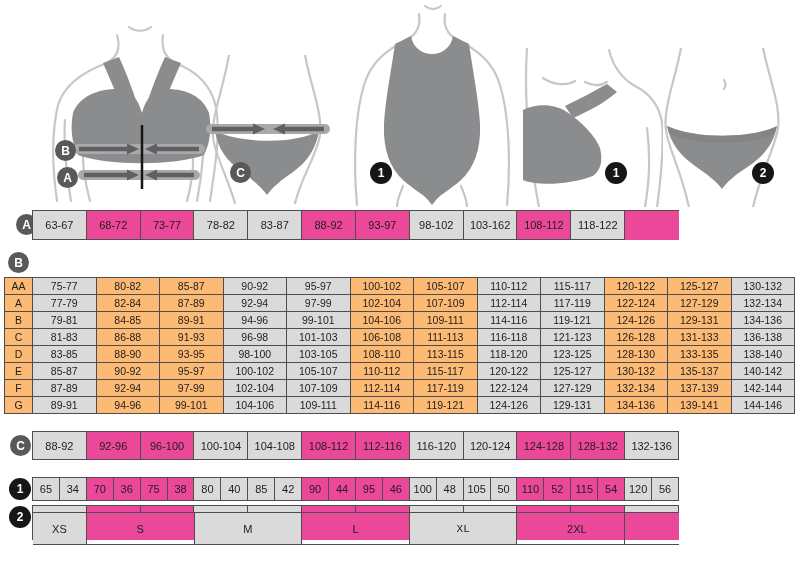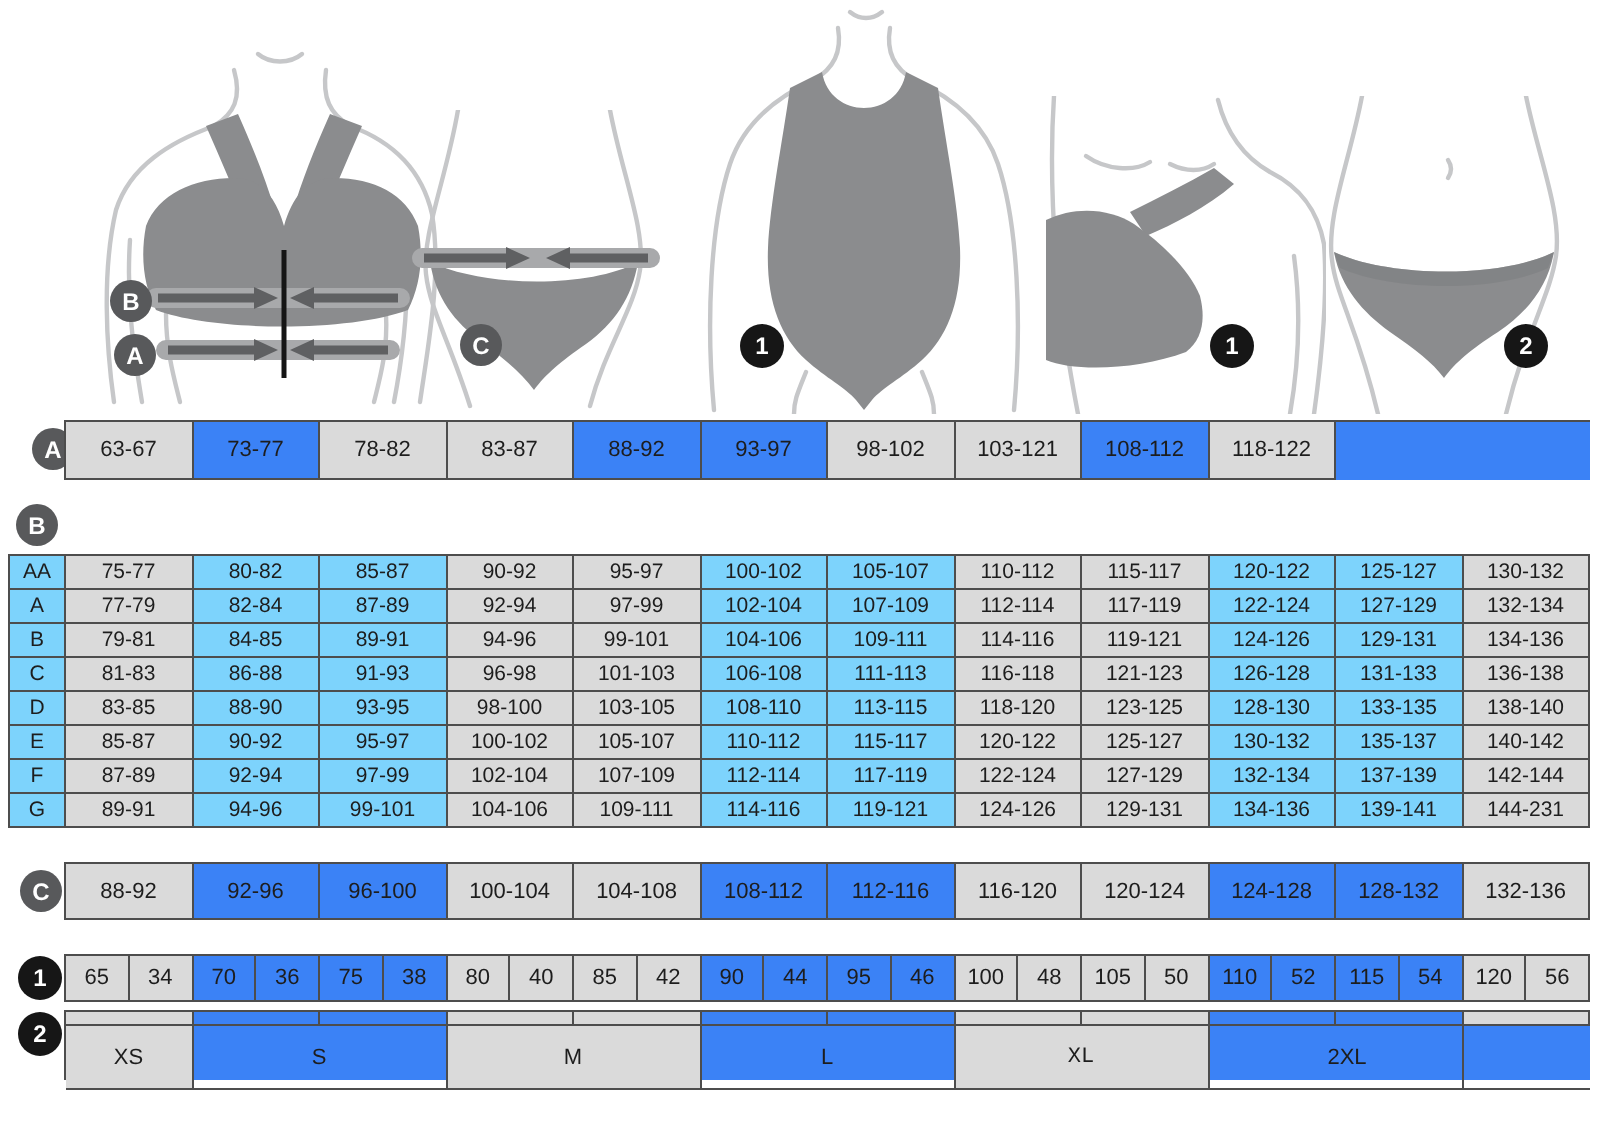--- a/index.html
+++ b/index.html
@@ -5,27 +5,27 @@
   html,body{margin:0;padding:0;background:#fff;}
   .page{position:relative;width:800px;height:570px;background:#fff;overflow:hidden;
         font-family:"Liberation Sans",sans-serif;color:#1d1d1d;}
   .figures{position:absolute;left:0;top:0;width:800px;height:207px;}
   .figures svg{position:absolute;}
   .badge{position:absolute;width:21px;height:21px;border-radius:50%;display:flex;
          align-items:center;justify-content:center;color:#fff;font-weight:bold;
          font-size:12px;line-height:1;}
   .badge-gray{background:#58595b;}
   .badge-black{background:#161616;width:22px;height:22px;}
-  .strip{position:absolute;left:32px;width:763px;display:grid;box-sizing:border-box;
-         border-top:1px solid #4d4d4d;border-left:1px solid #4d4d4d;background:#3b82f6;text-align:center;}
+  .strip{position:absolute;left:32px;width:647px;display:grid;box-sizing:border-box;
+         border-top:1px solid #4d4d4d;border-left:1px solid #4d4d4d;background:#ec4899;text-align:center;}
   .cols12{grid-template-columns:repeat(12,1fr);}
   .cols24{grid-template-columns:repeat(24,1fr);}
   .btable{position:absolute;left:4px;top:277px;width:791px;display:grid;box-sizing:border-box;
           grid-template-columns:28px repeat(12,1fr);grid-auto-rows:17px;
-          border-top:1px solid #4d4d4d;border-left:1px solid #4d4d4d;background:#7dd3fc;}
+          border-top:1px solid #4d4d4d;border-left:1px solid #4d4d4d;background:#fdba74;}
   .cell{display:flex;align-items:center;justify-content:center;box-sizing:border-box;
         border-right:1px solid #4d4d4d;border-bottom:1px solid #4d4d4d;
         font-size:11px;white-space:nowrap;overflow:hidden;}
   .btable .cell{font-size:10.5px;}
   .shaded{background:#dadada;}
   .outline{fill:none;stroke:#c6c7c9;stroke-width:2.2;stroke-linecap:round;}
   .garment{fill:#8b8c8e;}
   .band{fill:#a8a9ab;}
   .arrow-shaft{stroke:#5f6062;stroke-width:4.5;}
   .arrow-head{fill:#5f6062;}
@@ -121,27 +121,28 @@
     <div class="badge badge-black" style="left:752px;top:162px">
         <span>2</span>
       </div>
   </div>
 
   <div class="badge badge-gray" style="left:16px;top:214px">
       <span>A</span>
     </div>
   <div class="strip cols12" id="rowA-strip" style="top:210px;height:30px">
       <div class="cell shaded">63-67</div>
+      <div class="cell">68-72</div>
       <div class="cell">73-77</div>
       <div class="cell shaded">78-82</div>
       <div class="cell shaded">83-87</div>
       <div class="cell">88-92</div>
       <div class="cell">93-97</div>
       <div class="cell shaded">98-102</div>
-      <div class="cell shaded">103-121</div>
+      <div class="cell shaded">103-162</div>
       <div class="cell">108-112</div>
       <div class="cell shaded">118-122</div>
     </div>
 
   <div class="badge badge-gray" style="left:8px;top:252px">
       <span>B</span>
     </div>
   <div class="btable" id="sectionB-table">
       <div class="cell">AA</div>
       <div class="cell shaded">75-77</div>
@@ -239,21 +240,21 @@
       <div class="cell">94-96</div>
       <div class="cell">99-101</div>
       <div class="cell shaded">104-106</div>
       <div class="cell shaded">109-111</div>
       <div class="cell">114-116</div>
       <div class="cell">119-121</div>
       <div class="cell shaded">124-126</div>
       <div class="cell shaded">129-131</div>
       <div class="cell">134-136</div>
       <div class="cell">139-141</div>
-      <div class="cell shaded">144-231</div>
+      <div class="cell shaded">144-146</div>
     </div>
 
   <div class="badge badge-gray" style="left:10px;top:435px">
       <span>C</span>
     </div>
   <div class="strip cols12" id="rowC-strip" style="top:431px;height:29px">
       <div class="cell shaded">88-92</div>
       <div class="cell">92-96</div>
       <div class="cell">96-100</div>
       <div class="cell shaded">100-104</div>

